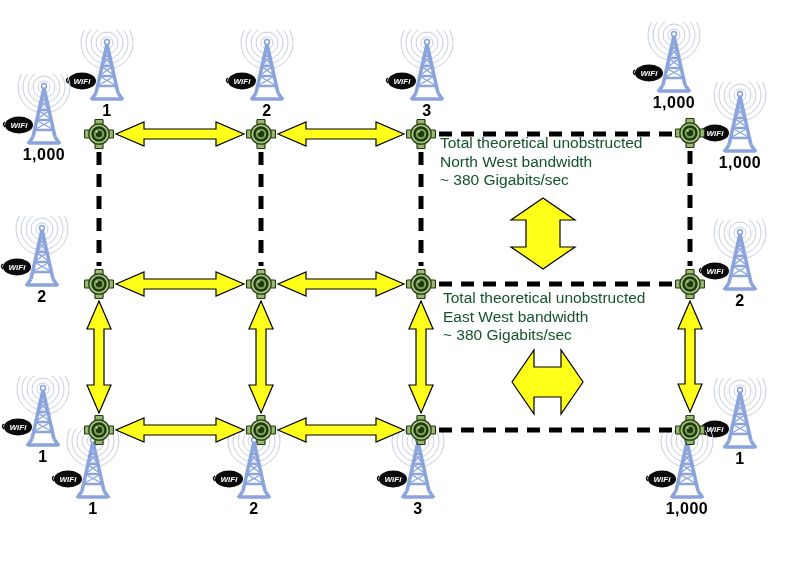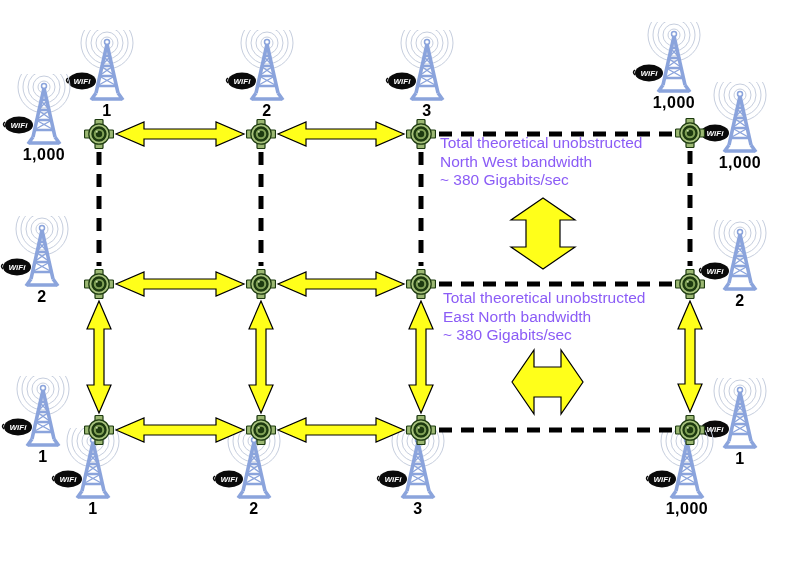--- a/index.html
+++ b/index.html
@@ -12,21 +12,21 @@
   #connector-svg{position:absolute;left:0;top:0;}
   .tower{
     position:absolute;width:84px;display:flex;flex-direction:column;align-items:center;text-align:center;
   }
   .tower .tower-label{
     font-size:16px;font-weight:bold;color:#000;line-height:18px;margin-top:0px;
     letter-spacing:0.5px;
   }
   .node{position:absolute;width:30px;height:30px;margin-left:-15px;margin-top:-15px;}
   .annotation{
-    position:absolute;color:#8b5cf6;font-size:15.5px;line-height:18.5px;
+    position:absolute;color:#14532d;font-size:15.5px;line-height:18.5px;
     white-space:nowrap;
   }
 </style>
 </head>
 <body>
 
 <div class="stage">
   <div class="layer" id="towers-layer">
       <div class="tower" style="left: 65px; top: 30px;">
     <svg width="84" height="72" viewBox="0 0 84 72">
@@ -548,16 +548,16 @@
     </div>
 
   <div class="annotation" id="ns-annotation" style="left: 440px; top: 134px;">
     <div>Total theoretical unobstructed</div>
     <div>North West bandwidth</div>
     <div>~ 380 Gigabits/sec</div>
   </div>
 
   <div class="annotation" id="ew-annotation" style="left: 443px; top: 289px;">
     <div>Total theoretical unobstructed</div>
-    <div>East North bandwidth</div>
+    <div>East West bandwidth</div>
     <div>~ 380 Gigabits/sec</div>
   </div>
 </div>
 
 </body></html>

